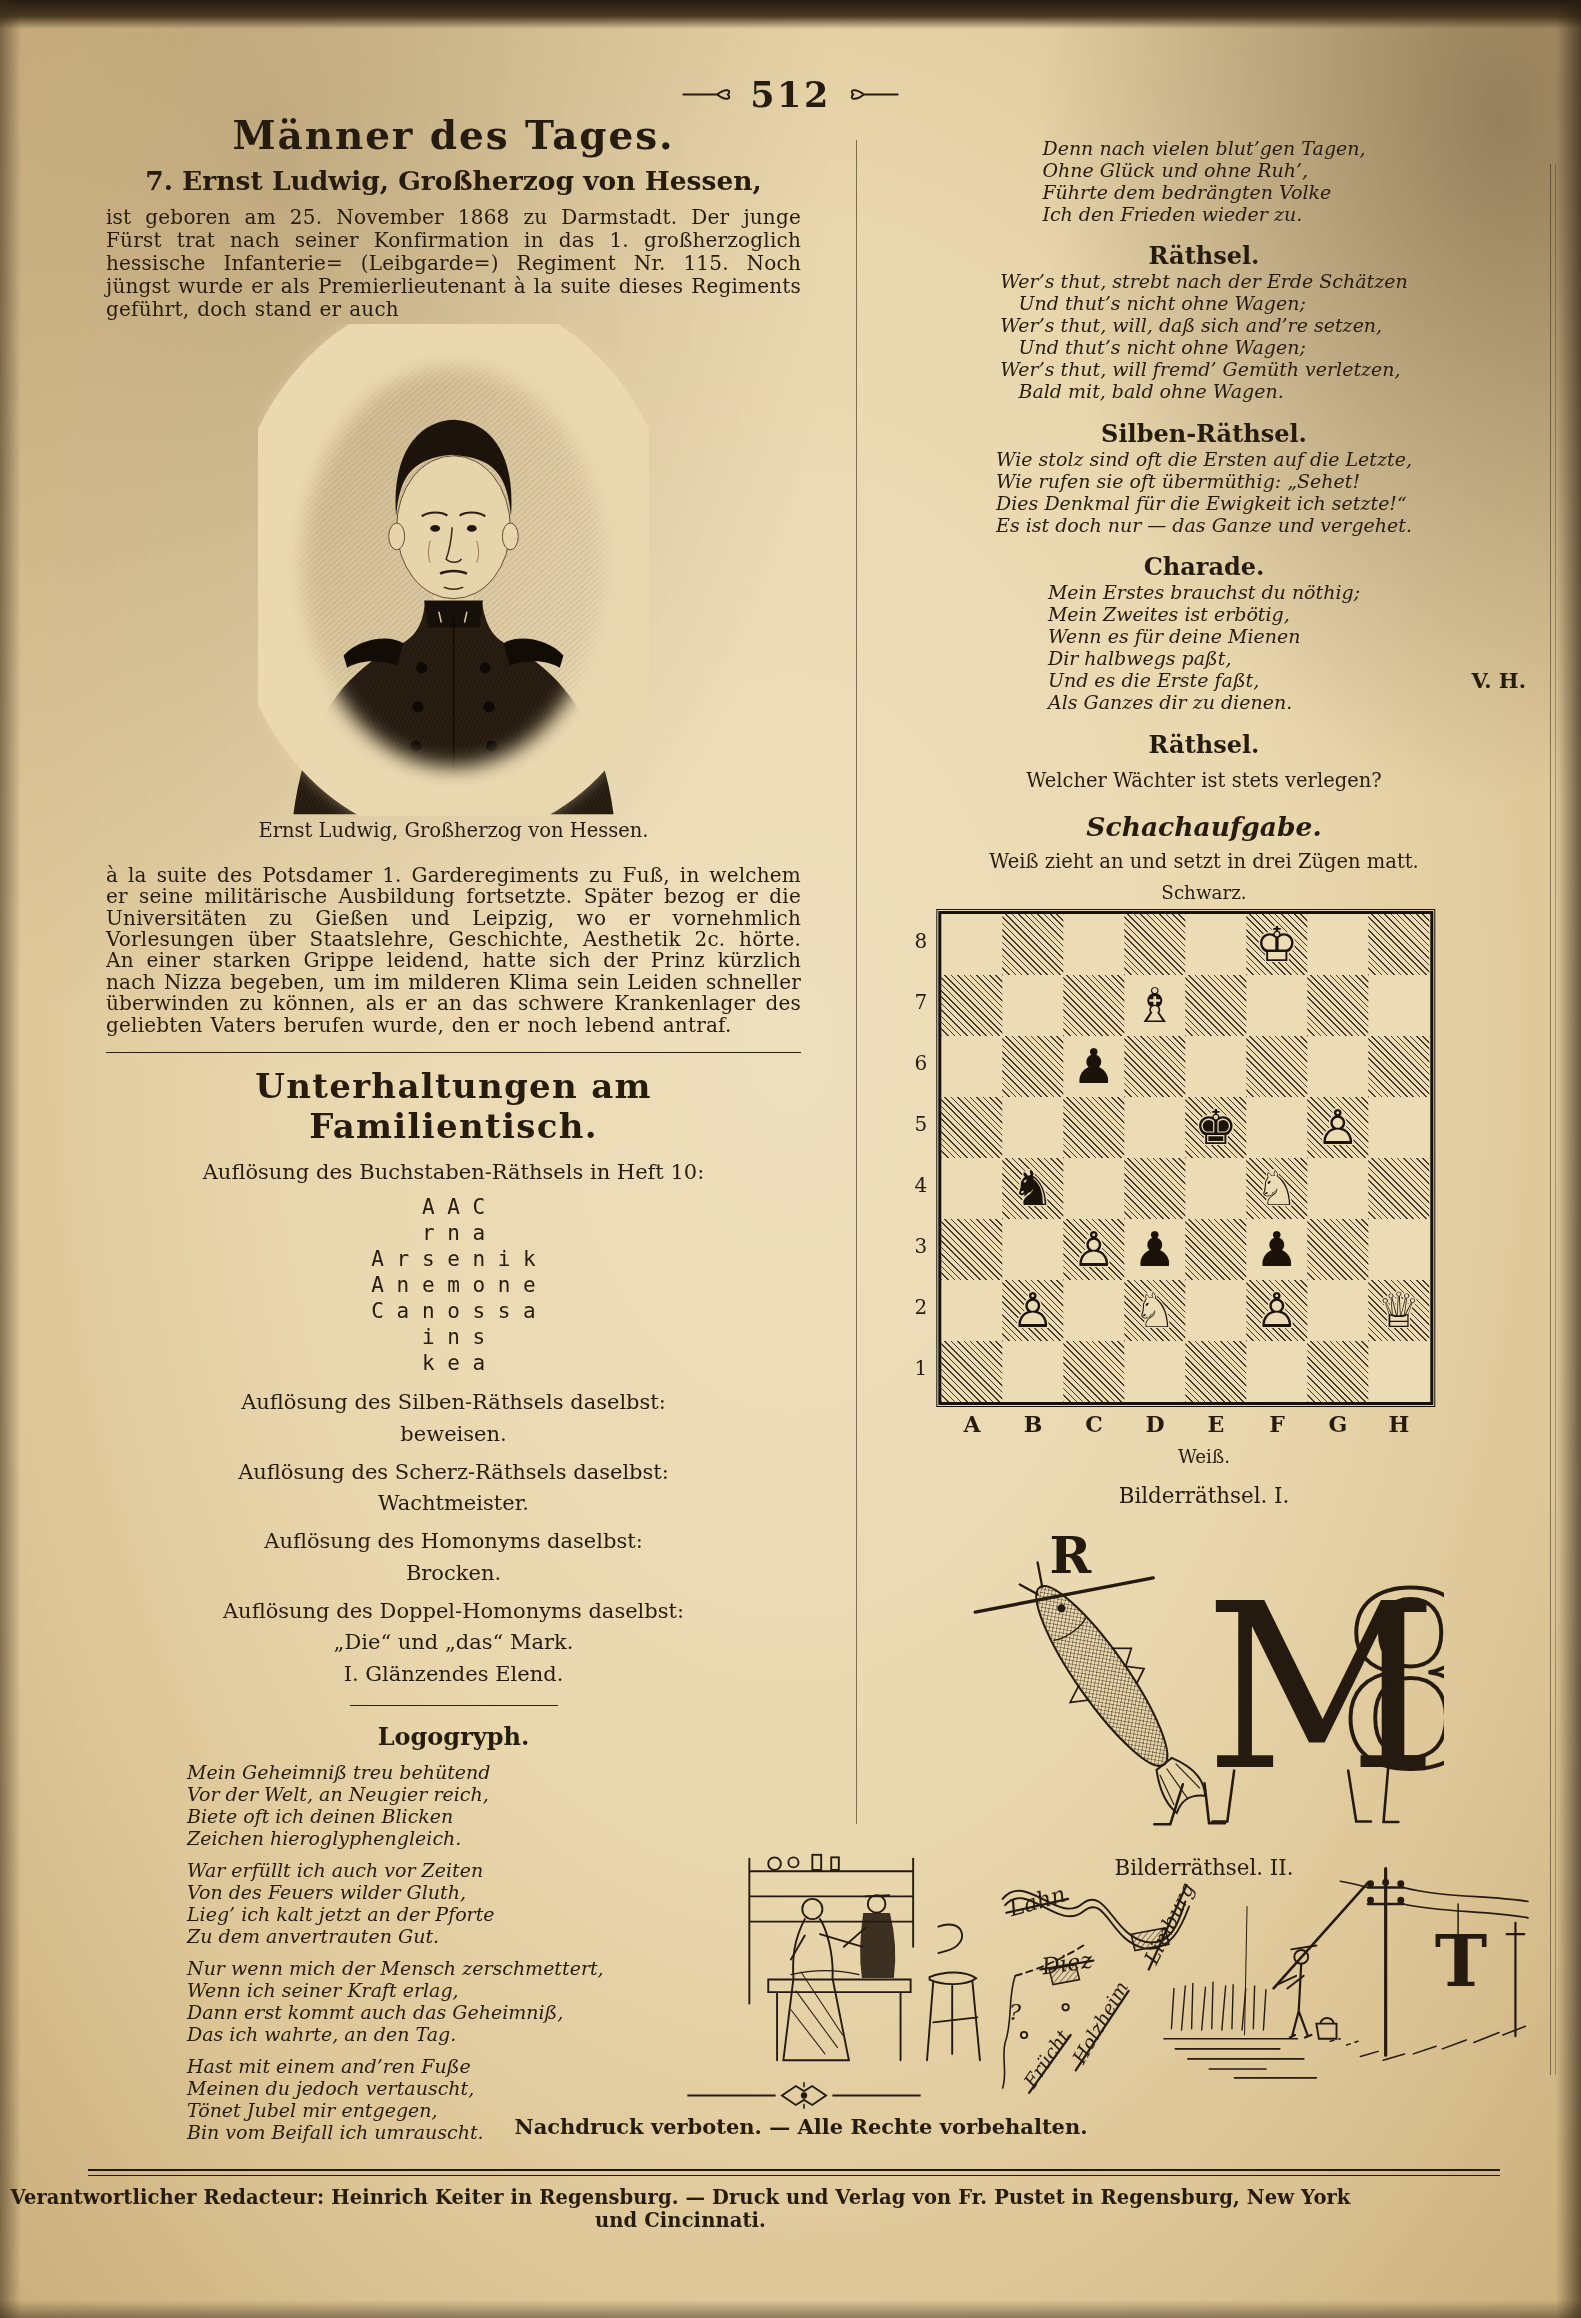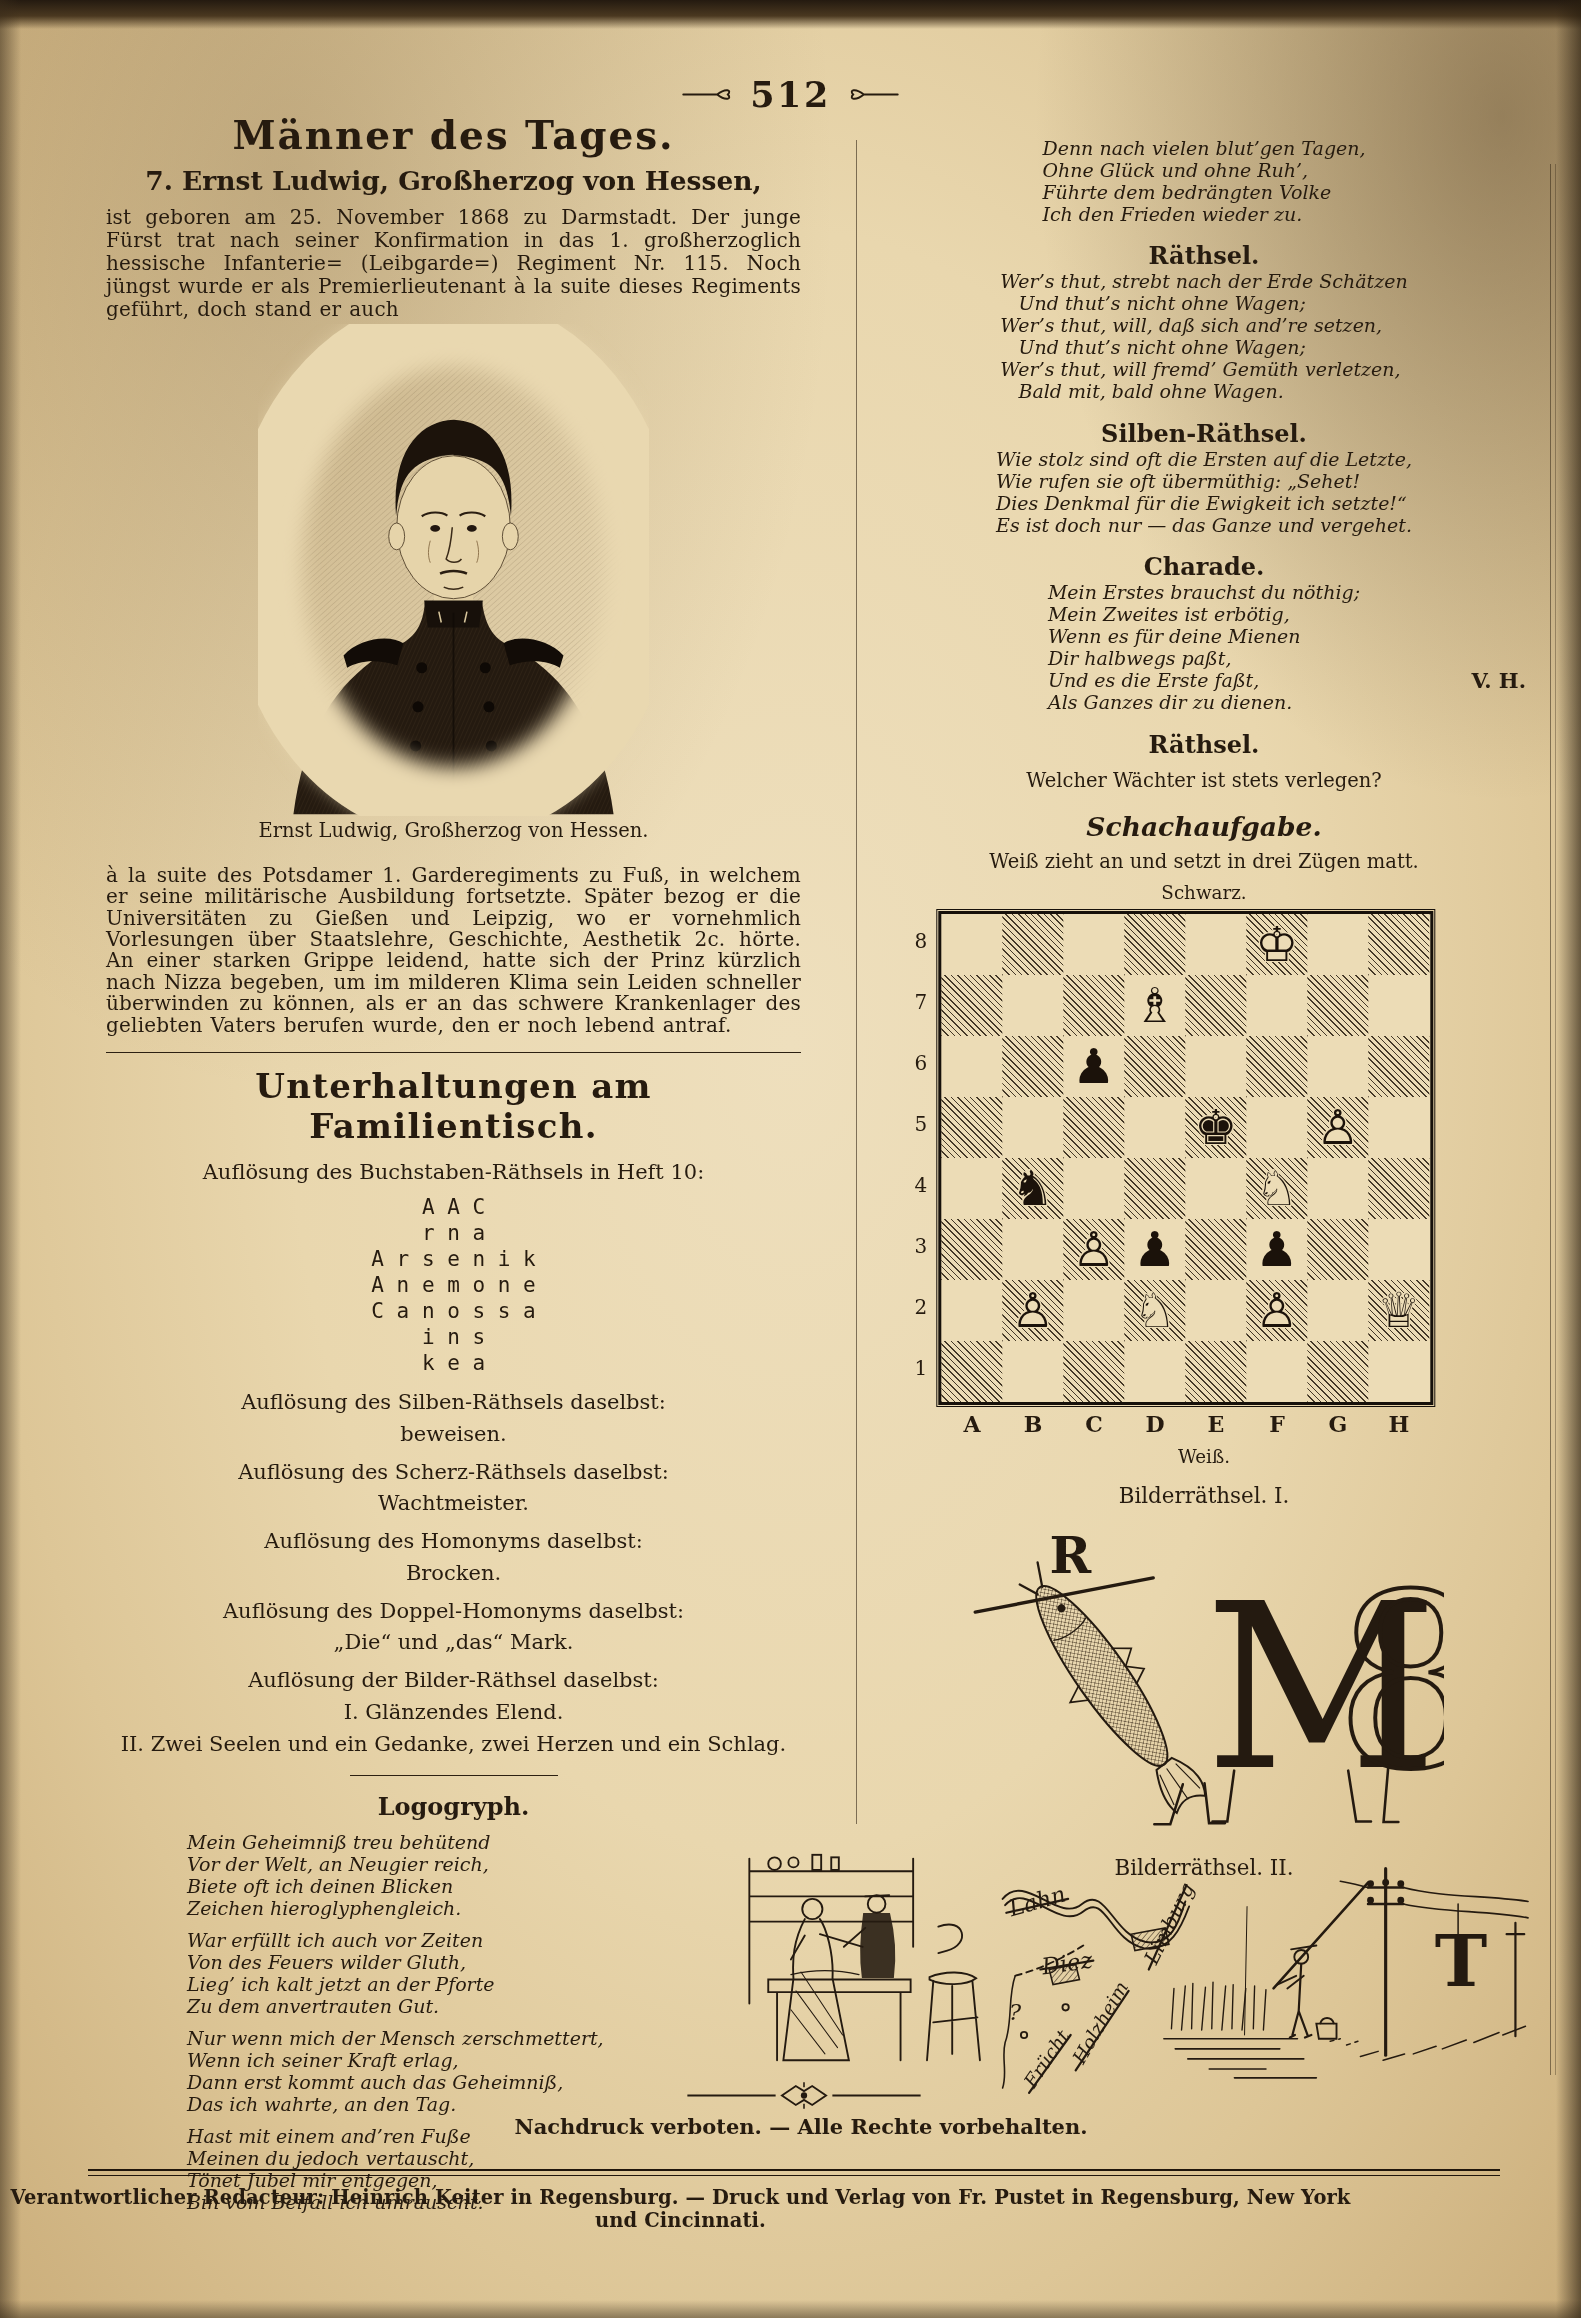--- a/index.html
+++ b/index.html
@@ -172,23 +172,21 @@
     k e a</pre>
     <div id="solutions">
         <div class="sol-head">Auflösung des Silben-Räthsels daselbst:</div>
         <div class="sol-ans">beweisen.</div>
         <div class="sol-head">Auflösung des Scherz-Räthsels daselbst:</div>
         <div class="sol-ans">Wachtmeister.</div>
         <div class="sol-head">Auflösung des Homonyms daselbst:</div>
         <div class="sol-ans">Brocken.</div>
         <div class="sol-head">Auflösung des Doppel-Homonyms daselbst:</div>
         <div class="sol-ans">„Die“ und „das“ Mark.</div>
-        <div class="sol-head">Auflösung der Bilder-Räthsel daselbst:</div>
         <div class="sol-ans">I. Glänzendes Elend.</div>
-        <div class="sol-ans">II. Zwei Seelen und ein Gedanke, zwei Herzen und ein Schlag.</div>
       </div>
     <hr class="rule-short">
     <h3 class="puzzle-title">Logogryph.</h3>
     <div id="logogryph-stanzas">
         <div class="stanza">
           <div class="pline">Mein Geheimniß treu behütend</div>
           <div class="pline">Vor der Welt, an Neugier reich,</div>
           <div class="pline">Biete oft ich deinen Blicken</div>
           <div class="pline">Zeichen hieroglyphengleich.</div>
         </div>

